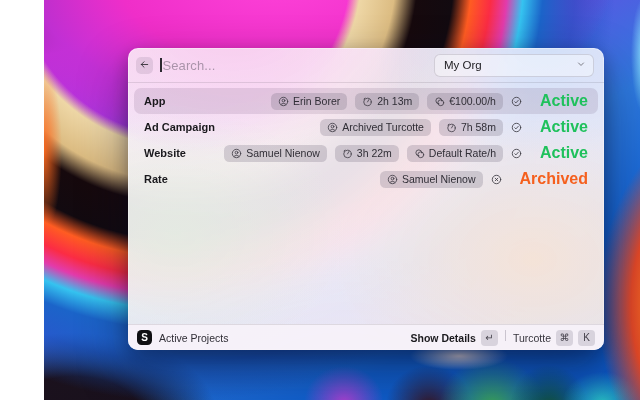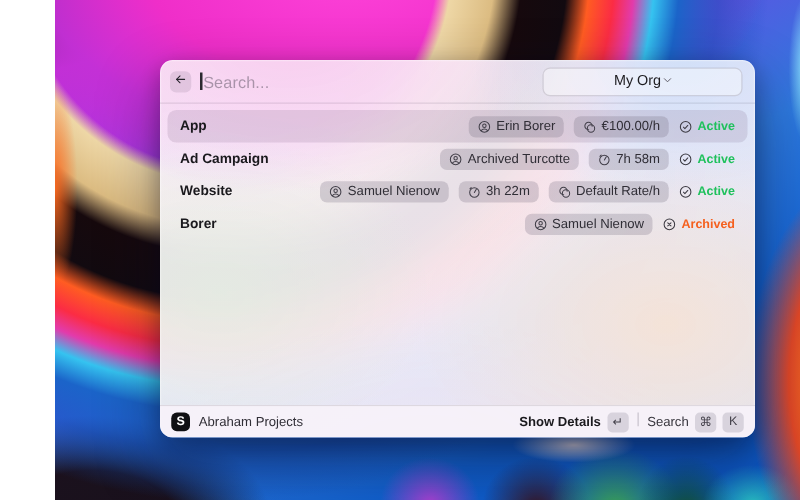--- a/index.html
+++ b/index.html
@@ -45,33 +45,33 @@
   .topbar{height:34px;flex:0 0 34px;display:flex;align-items:center;padding:0 10px 0 8px;gap:7px;
     border-bottom:1px solid rgba(55,45,65,0.13);}
   .back-btn{width:17px;height:17px;border-radius:5px;background:rgba(75,65,90,0.13);
     display:flex;align-items:center;justify-content:center;color:#26242b;flex:0 0 auto;cursor:default;}
   .back-btn svg{width:11px;height:11px;}
   .search{flex:1;display:flex;align-items:center;gap:1px;min-width:0;}
   .caret{width:1.5px;height:14px;background:#2b2930;}
   .placeholder{font-size:13px;color:rgba(60,58,70,0.42);letter-spacing:0.1px;}
   .org-select{flex:0 0 auto;width:160px;height:23px;box-sizing:border-box;border-radius:6px;
     background:rgba(255,255,255,0.42);border:1px solid rgba(70,60,85,0.18);
-    display:flex;align-items:center;justify-content:center;padding:0 7px 0 9px;
+    display:flex;align-items:center;justify-content:space-between;padding:0 7px 0 9px;
     font-size:11.5px;color:#1d1c20;}
   .org-select svg{width:10px;height:10px;color:#57545e;}
 
   .rows{padding:5px 6px 0;display:flex;flex-direction:column;}
   .row{height:26px;display:flex;align-items:center;padding:0 10px;border-radius:7px;gap:9px;}
   .row.selected{background:rgba(98,76,108,0.15);}
   .row-label{font-size:11px;font-weight:600;color:#1a191d;white-space:nowrap;}
   .row-right{margin-left:auto;display:flex;align-items:center;gap:8px;}
   .badge{display:flex;align-items:center;gap:4px;height:17px;padding:0 7px;border-radius:5.5px;
     background:rgba(118,112,130,0.27);font-size:10.5px;font-weight:500;color:#302e36;white-space:nowrap;}
   .badge svg{width:11px;height:11px;color:#413e48;flex:0 0 auto;}
-  .status{display:flex;align-items:center;gap:4px;font-size:10px;font-weight:600;white-space:nowrap;}
+  .status{display:flex;align-items:center;gap:18px;font-size:16px;font-weight:600;white-space:nowrap;}
   .status svg{width:11px;height:11px;color:#3c3a42;flex:0 0 auto;}
 
   .spacer{flex:1;}
 
   .footer{flex:0 0 25px;height:25px;display:flex;align-items:center;gap:7px;padding:0 9px;
     border-top:1px solid rgba(55,45,65,0.13);background:rgba(247,243,249,0.9);
     border-radius:0 0 10px 10px;font-size:10.5px;color:#2f2d34;}
   .app-logo{width:15px;height:15px;border-radius:4.5px;background:#101013;color:#fff;
     display:flex;align-items:center;justify-content:center;font-size:10px;font-weight:700;}
   .context-label{font-size:10.5px;color:#302e36;}
@@ -121,92 +121,102 @@
                   <circle cx="12" cy="12" r="9.2"></circle>
                   <circle cx="12" cy="10" r="3"></circle>
                   <path d="M6.4 18.6a7 7 0 0 1 11.2 0"></path>
                 </svg>
               </span>
               <span>Erin Borer</span>
             </span>
             <span class="badge">
               <span style="display: flex;">
                 <svg viewBox="0 0 24 24" fill="none" stroke="currentColor" stroke-width="1.8" stroke-linecap="round" stroke-linejoin="round">
-                  <circle cx="14.8" cy="14.8" r="6.4"></circle>
-                  <path d="M10.8 16.9A6.4 6.4 0 1 1 16.9 10.8"></path>
-                </svg>
-              </span>
-              <span>€100.00/h</span>
-            </span>
-            <span class="status">
-              <span style="display: flex;">
-                <svg viewBox="0 0 24 24" fill="none" stroke="currentColor" stroke-width="1.8" stroke-linecap="round" stroke-linejoin="round">
-                  <circle cx="12" cy="12" r="9.2"></circle>
-                  <path d="m8.2 12.6 2.5 2.5 5.1-5.6"></path>
-                </svg>
-              </span>
-              <span style="color: rgb(31, 193, 92);">Active</span>
-            </span>
-          </div>
-        </div>
-        <div class="row">
-          <span class="row-label">Ad Campaign</span>
-          <div class="row-right">
-            <span class="badge">
-              <span style="display: flex;">
-                <svg viewBox="0 0 24 24" fill="none" stroke="currentColor" stroke-width="1.8" stroke-linecap="round" stroke-linejoin="round">
-                  <circle cx="12" cy="12" r="9.2"></circle>
-                  <circle cx="12" cy="10" r="3"></circle>
-                  <path d="M6.4 18.6a7 7 0 0 1 11.2 0"></path>
-                </svg>
-              </span>
-              <span>Archived Turcotte</span>
-            </span>
-            <span class="badge">
-              <span style="display: flex;">
-                <svg viewBox="0 0 24 24" fill="none" stroke="currentColor" stroke-width="1.8" stroke-linecap="round" stroke-linejoin="round">
                   <circle cx="12" cy="13" r="8.2"></circle>
                   <path d="M12 13l3.4-5.6"></path>
                   <path d="M6.4 4.4 4.2 6.6"></path>
                 </svg>
               </span>
-              <span>7h 58m</span>
+              <span>2h 13m</span>
+            </span>
+            <span class="badge">
+              <span style="display: flex;">
+                <svg viewBox="0 0 24 24" fill="none" stroke="currentColor" stroke-width="1.8" stroke-linecap="round" stroke-linejoin="round">
+                  <circle cx="14.8" cy="14.8" r="6.4"></circle>
+                  <path d="M10.8 16.9A6.4 6.4 0 1 1 16.9 10.8"></path>
+                </svg>
+              </span>
+              <span>€100.00/h</span>
             </span>
             <span class="status">
               <span style="display: flex;">
                 <svg viewBox="0 0 24 24" fill="none" stroke="currentColor" stroke-width="1.8" stroke-linecap="round" stroke-linejoin="round">
                   <circle cx="12" cy="12" r="9.2"></circle>
                   <path d="m8.2 12.6 2.5 2.5 5.1-5.6"></path>
                 </svg>
               </span>
               <span style="color: rgb(31, 193, 92);">Active</span>
             </span>
           </div>
         </div>
         <div class="row">
-          <span class="row-label">Website</span>
-          <div class="row-right">
-            <span class="badge">
-              <span style="display: flex;">
-                <svg viewBox="0 0 24 24" fill="none" stroke="currentColor" stroke-width="1.8" stroke-linecap="round" stroke-linejoin="round">
-                  <circle cx="12" cy="12" r="9.2"></circle>
-                  <circle cx="12" cy="10" r="3"></circle>
-                  <path d="M6.4 18.6a7 7 0 0 1 11.2 0"></path>
-                </svg>
-              </span>
-              <span>Samuel Nienow</span>
+          <span class="row-label">Ad Campaign</span>
+          <div class="row-right">
+            <span class="badge">
+              <span style="display: flex;">
+                <svg viewBox="0 0 24 24" fill="none" stroke="currentColor" stroke-width="1.8" stroke-linecap="round" stroke-linejoin="round">
+                  <circle cx="12" cy="12" r="9.2"></circle>
+                  <circle cx="12" cy="10" r="3"></circle>
+                  <path d="M6.4 18.6a7 7 0 0 1 11.2 0"></path>
+                </svg>
+              </span>
+              <span>Archived Turcotte</span>
             </span>
             <span class="badge">
               <span style="display: flex;">
                 <svg viewBox="0 0 24 24" fill="none" stroke="currentColor" stroke-width="1.8" stroke-linecap="round" stroke-linejoin="round">
                   <circle cx="12" cy="13" r="8.2"></circle>
                   <path d="M12 13l3.4-5.6"></path>
                   <path d="M6.4 4.4 4.2 6.6"></path>
                 </svg>
               </span>
+              <span>7h 58m</span>
+            </span>
+            <span class="status">
+              <span style="display: flex;">
+                <svg viewBox="0 0 24 24" fill="none" stroke="currentColor" stroke-width="1.8" stroke-linecap="round" stroke-linejoin="round">
+                  <circle cx="12" cy="12" r="9.2"></circle>
+                  <path d="m8.2 12.6 2.5 2.5 5.1-5.6"></path>
+                </svg>
+              </span>
+              <span style="color: rgb(31, 193, 92);">Active</span>
+            </span>
+          </div>
+        </div>
+        <div class="row">
+          <span class="row-label">Website</span>
+          <div class="row-right">
+            <span class="badge">
+              <span style="display: flex;">
+                <svg viewBox="0 0 24 24" fill="none" stroke="currentColor" stroke-width="1.8" stroke-linecap="round" stroke-linejoin="round">
+                  <circle cx="12" cy="12" r="9.2"></circle>
+                  <circle cx="12" cy="10" r="3"></circle>
+                  <path d="M6.4 18.6a7 7 0 0 1 11.2 0"></path>
+                </svg>
+              </span>
+              <span>Samuel Nienow</span>
+            </span>
+            <span class="badge">
+              <span style="display: flex;">
+                <svg viewBox="0 0 24 24" fill="none" stroke="currentColor" stroke-width="1.8" stroke-linecap="round" stroke-linejoin="round">
+                  <circle cx="12" cy="13" r="8.2"></circle>
+                  <path d="M12 13l3.4-5.6"></path>
+                  <path d="M6.4 4.4 4.2 6.6"></path>
+                </svg>
+              </span>
               <span>3h 22m</span>
             </span>
             <span class="badge">
               <span style="display: flex;">
                 <svg viewBox="0 0 24 24" fill="none" stroke="currentColor" stroke-width="1.8" stroke-linecap="round" stroke-linejoin="round">
                   <circle cx="14.8" cy="14.8" r="6.4"></circle>
                   <path d="M10.8 16.9A6.4 6.4 0 1 1 16.9 10.8"></path>
                 </svg>
               </span>
               <span>Default Rate/h</span>
@@ -216,21 +226,21 @@
                 <svg viewBox="0 0 24 24" fill="none" stroke="currentColor" stroke-width="1.8" stroke-linecap="round" stroke-linejoin="round">
                   <circle cx="12" cy="12" r="9.2"></circle>
                   <path d="m8.2 12.6 2.5 2.5 5.1-5.6"></path>
                 </svg>
               </span>
               <span style="color: rgb(31, 193, 92);">Active</span>
             </span>
           </div>
         </div>
         <div class="row">
-          <span class="row-label">Borer</span>
+          <span class="row-label">Rate</span>
           <div class="row-right">
             <span class="badge">
               <span style="display: flex;">
                 <svg viewBox="0 0 24 24" fill="none" stroke="currentColor" stroke-width="1.8" stroke-linecap="round" stroke-linejoin="round">
                   <circle cx="12" cy="12" r="9.2"></circle>
                   <circle cx="12" cy="10" r="3"></circle>
                   <path d="M6.4 18.6a7 7 0 0 1 11.2 0"></path>
                 </svg>
               </span>
               <span>Samuel Nienow</span>
@@ -245,29 +255,29 @@
               <span style="color: rgb(245, 96, 30);">Archived</span>
             </span>
           </div>
         </div>
       </div>
 
     <div class="spacer"></div>
 
     <div class="footer">
       <div class="app-logo">S</div>
-      <span class="context-label">Abraham Projects</span>
+      <span class="context-label">Active Projects</span>
       <div class="footer-right">
         <div class="hint">
           <span class="hint-strong">Show Details</span>
           <span class="key">↵</span>
         </div>
         <span class="vdivider"></span>
         <div class="hint">
-          <span class="hint-normal">Search</span>
+          <span class="hint-normal">Turcotte</span>
           <span class="key">⌘</span>
           <span class="key">K</span>
         </div>
       </div>
     </div>
 
   </div>
 </div>
 
 </body></html>

